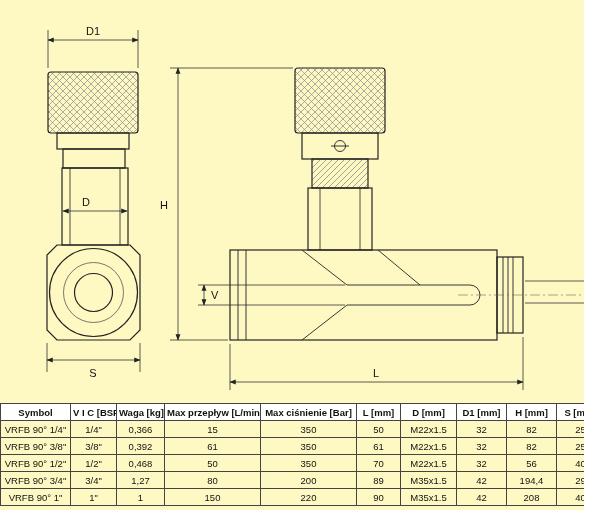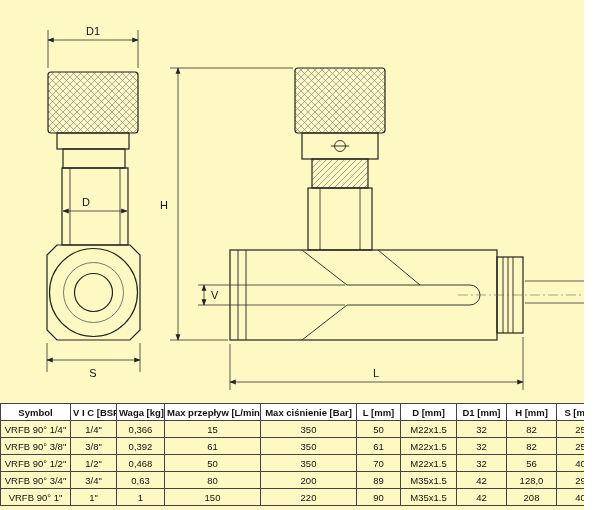--- a/index.html
+++ b/index.html
@@ -191,27 +191,27 @@
         <td>350</td>
         <td>70</td>
         <td>M22x1.5</td>
         <td>32</td>
         <td>56</td>
         <td>40</td>
       </tr>
       <tr>
         <td>VRFB 90° 3/4"</td>
         <td>3/4"</td>
-        <td>0,63</td>
+        <td>1,27</td>
         <td>80</td>
         <td>200</td>
         <td>89</td>
         <td>M35x1.5</td>
         <td>42</td>
-        <td>128,0</td>
+        <td>194,4</td>
         <td>29</td>
       </tr>
       <tr>
         <td>VRFB 90° 1"</td>
         <td>1"</td>
         <td>1</td>
         <td>150</td>
         <td>220</td>
         <td>90</td>
         <td>M35x1.5</td>

